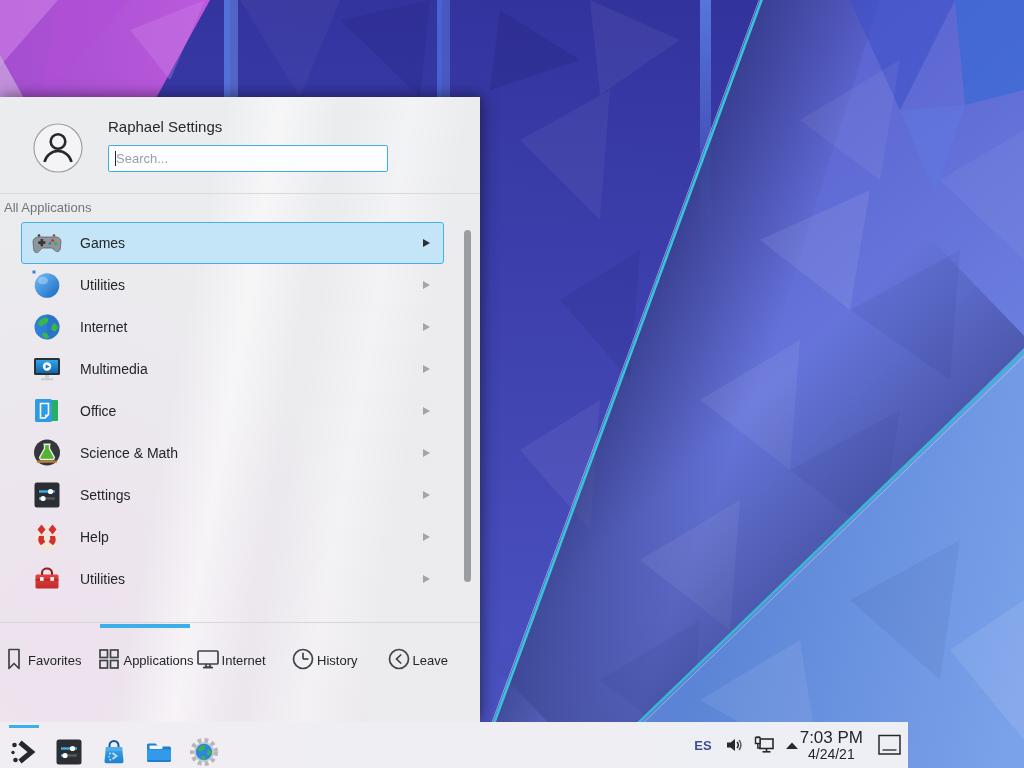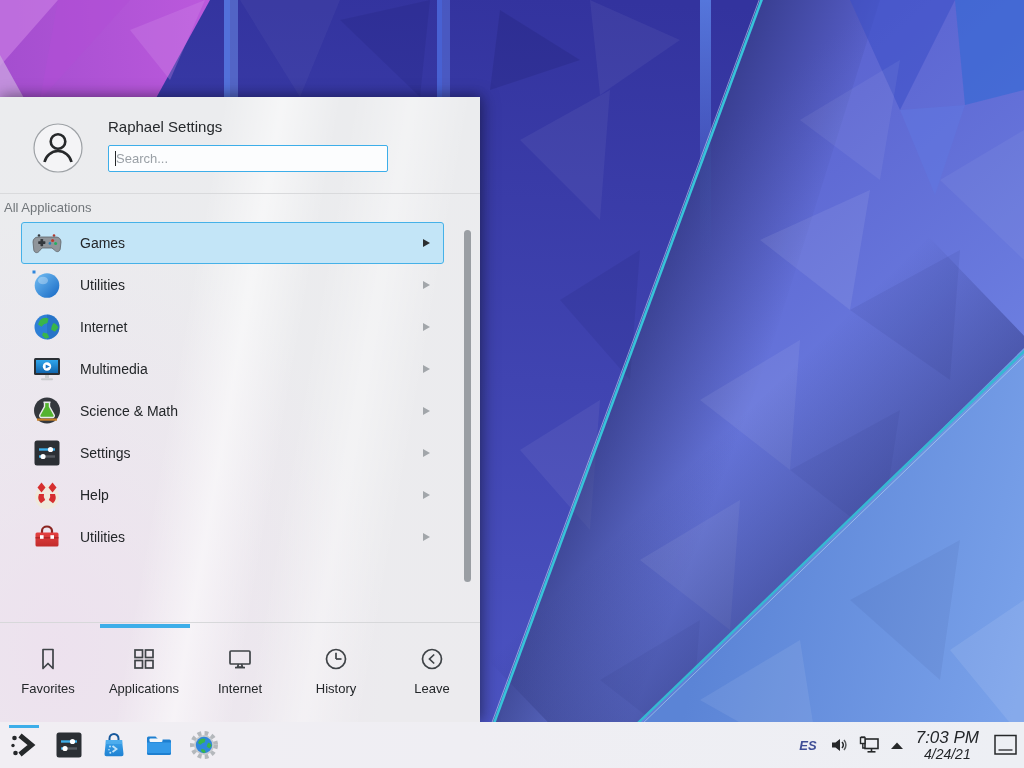--- a/index.html
+++ b/index.html
@@ -44,37 +44,37 @@
   .cat-arrow { position:absolute; right:13px; top:50%; margin-top:-4.5px;
     width:0; height:0; border-left:7px solid #a2a6aa; border-top:4.5px solid transparent; border-bottom:4.5px solid transparent; }
   .cat-row.selected .cat-arrow { border-left-color:#2b2e30; }
 
   .scroll-thumb { position:absolute; left:464px; top:133px; width:7px; height:352px; border-radius:3.5px; background:#9a9ea3; cursor:pointer; }
 
   .list-sep { position:absolute; left:0; top:525px; width:480px; height:1px; background:#d7d8da; }
   .tab-indicator { position:absolute; left:100px; top:527px; width:90px; height:4px; background:#3daee9; }
 
   .tabbar { position:absolute; left:0; top:535px; width:480px; height:90px; display:flex; }
-  .tab { flex:1 1 0; display:flex; flex-direction:column; align-items:center; justify-content:flex-start; padding-top:13px; cursor:pointer; }
+  .tab { flex:1 1 0; display:flex; align-items:flex-start; justify-content:flex-start; padding-top:13px; cursor:pointer; }
   .tab-icon { width:28px; height:28px; }
   .tab-label { margin-top:8px; font-size:13px; color:#232629; }
 
   
   .taskbar {
-    position:absolute; left:0; bottom:0; width:1024px; height:46px;
+    position:absolute; left:0; bottom:0; width:908px; height:46px;
     background:linear-gradient(90deg,#f1eef3 0%, #efeef3 45%, #edeff4 100%);
-    display:flex; align-items:center;font-style:italic;
+    display:flex; align-items:flex-end;
   }
   .task-apps { display:flex; align-items:center; gap:13px; padding-left:8px; }
   .task-icon { width:32px; height:32px; cursor:pointer; position:relative; }
   .active-strip { position:absolute; left:9px; top:3px; width:30px; height:3px; background:#3daee9; }
   .tray { position:absolute; right:0; top:0; height:46px; display:flex; align-items:center; }
   .kbd-layout { font-size:13px; font-weight:bold; color:#3f4e96; cursor:pointer; }
   .tray-icon { cursor:pointer; display:block; }
-  .clock { text-align:center; line-height:1.05; cursor:pointer; margin-left:12px; }
+  .clock { text-align:center; line-height:1.05; cursor:pointer; margin-left:1px; }
   .clock-time { font-size:17px; color:#232629; }
   .clock-date { font-size:14px; color:#232629; }
   .show-desktop { margin:0 5px 0 14px; cursor:pointer; }
 </style>
 </head>
 <body>
 
 <svg class="wallpaper" viewBox="0 0 1024 768" preserveAspectRatio="none">
   <defs>
     <linearGradient id="gA" x1="600" y1="0" x2="560" y2="768" gradientUnits="userSpaceOnUse">
@@ -231,20 +231,30 @@
         <rect x="5" y="7" width="22" height="13" fill="url(#scrG)"></rect>
         <circle cx="16" cy="13.5" r="4.2" fill="#ffffff"></circle>
         <path d="M14.7,11.4 l4.2,2.1 -4.2,2.1 z" fill="#1c76c8"></path>
         <rect x="14" y="22" width="4" height="3.2" fill="#caccce"></rect>
         <rect x="10" y="25.2" width="12" height="2" rx="1" fill="#caccce"></rect>
       </svg>
       <span class="cat-label">Multimedia</span>
       <span class="cat-arrow"></span>
     </div>
 
+    <div class="cat-row">
+      <svg class="cat-icon" viewBox="0 0 32 32">
+        <rect x="17" y="5" width="10" height="21" rx="1" fill="#27ae60"></rect>
+        <rect x="4" y="4" width="17" height="23" rx="1.5" fill="#2e9be6"></rect>
+        <path d="M9.5,8.5 h8 v11 l-3.5,3.5 h-4.5 z" fill="none" stroke="#ffffff" stroke-width="1.6"></path>
+        <path d="M14,23 l3.5,-3.5 h-3.5 z" fill="#ffffff" opacity=".85"></path>
+      </svg>
+      <span class="cat-label">Office</span>
+      <span class="cat-arrow"></span>
+    </div>
 
     <div class="cat-row">
       <svg class="cat-icon" viewBox="0 0 32 32">
         <circle cx="16" cy="15.5" r="13" fill="#34383d"></circle>
         <line x1="6" y1="24.6" x2="26" y2="24.6" stroke="#c77f28" stroke-width="2.2"></line>
         <path d="M13.5,7.5 v4 l-4.6,8.3 a1.8,1.8 0 0 0 1.6,2.7 h11 a1.8,1.8 0 0 0 1.6,-2.7 L18.5,11.5 v-4" fill="#54b32f" stroke="#e8eaec" stroke-width="1.4"></path>
         <line x1="12.5" y1="7.3" x2="19.5" y2="7.3" stroke="#e8eaec" stroke-width="1.6"></line>
       </svg>
       <span class="cat-label">Science &amp; Math</span>
       <span class="cat-arrow"></span>

